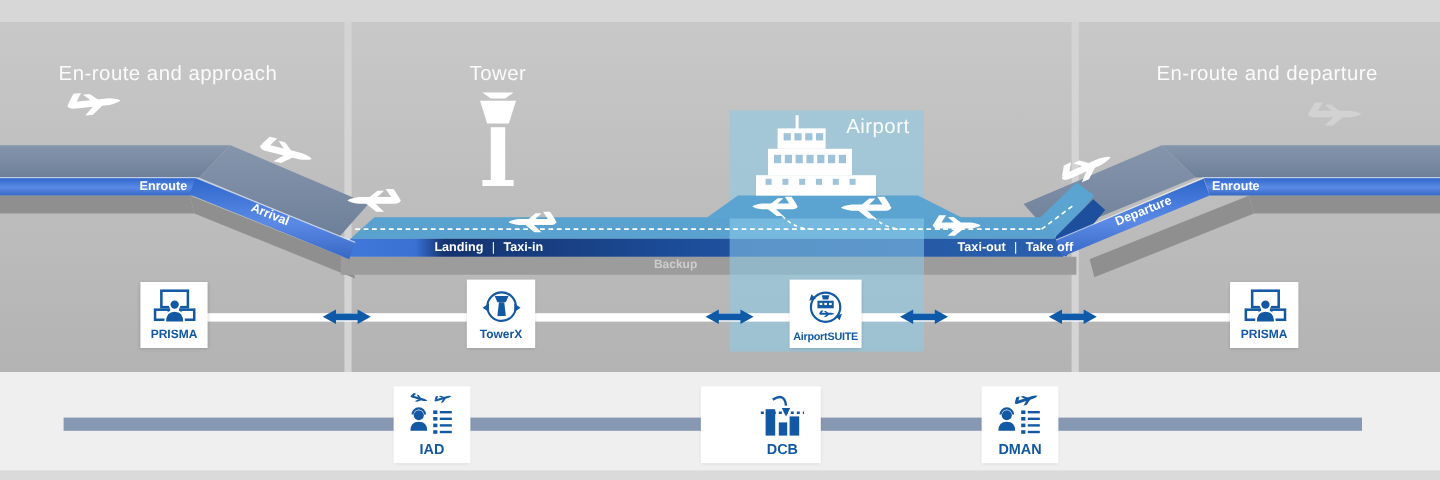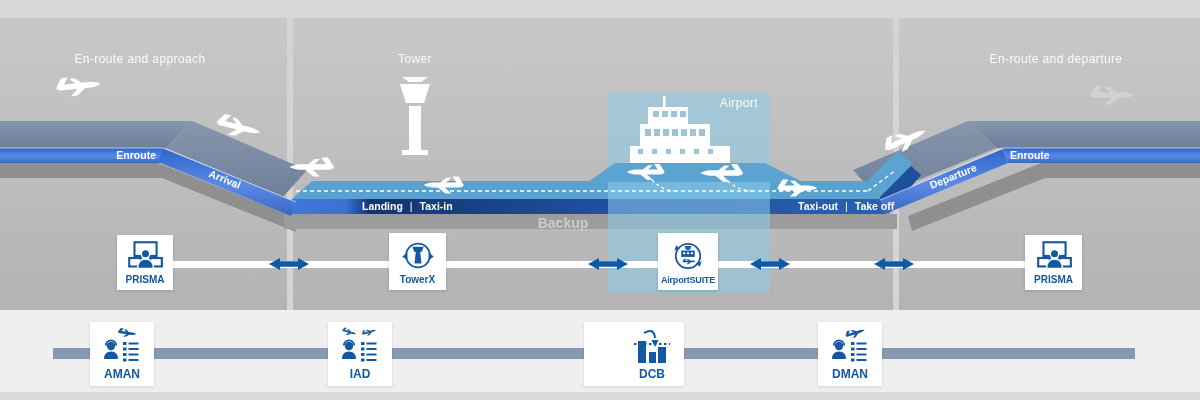--- a/index.html
+++ b/index.html
@@ -5,30 +5,30 @@
   html,body{margin:0;padding:0;}
   #stage{position:relative;width:1200px;height:400px;overflow:hidden;
          font-family:"Liberation Sans","DejaVu Sans",sans-serif;background:#efefef;}
   .abs{position:absolute;}
   
   #strip-top{left:0;top:0;width:1200px;height:18px;background:#d7d7d7;}
   #sky{left:0;top:18px;width:1200px;height:292px;background:linear-gradient(#c8c8c8,#b3b3b3);}
   .divider{top:18px;width:6px;height:292px;background:#d4d4d4;}
   #strip-bottom{left:0;top:392px;width:1200px;height:8px;background:#dadada;}
   
-  .title{color:rgba(255,255,255,.92);font-size:12px;letter-spacing:.4px;text-align:center;z-index:4;}
+  .title{color:rgba(255,255,255,.92);font-size:17px;letter-spacing:.4px;text-align:center;z-index:4;}
   
   #airport-overlay{left:608px;top:92px;width:162px;height:201px;
       background:rgba(140,204,235,0.55);z-index:2;}
   
   svg.layer{left:0;top:0;z-index:1;}
   svg.layer2{left:0;top:0;z-index:3;}
   
   .bandlbl{color:#fff;font-size:10.5px;font-weight:bold;z-index:4;white-space:nowrap;}
-  .backuplbl{color:#cdcdcd;font-size:14px;font-weight:bold;z-index:4;}
+  .backuplbl{color:#cdcdcd;font-size:10px;font-weight:bold;z-index:4;}
   .sep{margin:0 7px;font-weight:normal;}
   
   #connector{left:160px;top:261px;width:880px;height:7px;background:#fff;z-index:4;}
   .sysbox{background:#fff;box-shadow:0 1px 3px rgba(0,0,0,.18);z-index:5;
           display:flex;flex-direction:column;align-items:center;justify-content:flex-start;text-align:center;}
   .sysbox .lbl{color:#1358a2;font-size:10px;font-weight:bold;margin-top:auto;margin-bottom:5px;white-space:nowrap;}
   .sysbox.wide .lbl{font-size:9px;letter-spacing:-.2px;}
   .arrow{z-index:6;}
   
   #steel-bar{left:53px;top:348px;width:1082px;height:11px;background:#8798b3;z-index:1;}
@@ -227,39 +227,20 @@
     </svg>
   <svg class="abs arrow" style="left:748px;top:256px;" width="44" height="16" viewBox="0 0 44 16">
     <polygon points="2,8 13,2 13,5.2 31,5.2 31,2 42,8 31,14 31,10.8 13,10.8 13,14" fill="#0f5aa8"></polygon>
     </svg>
   <svg class="abs arrow" style="left:872px;top:256px;" width="44" height="16" viewBox="0 0 44 16">
     <polygon points="2,8 13,2 13,5.2 31,5.2 31,2 42,8 31,14 31,10.8 13,10.8 13,14" fill="#0f5aa8"></polygon>
     </svg>
 
   <div class="abs" id="steel-bar"></div>
 
-  <div class="abs toolbox" style="left:90px;top:322px;">
-    <svg width="44" height="40" viewBox="0 0 44 40" style="margin-top:3px;">
-      <g fill="#1358a2">
-        <use href="#plane" transform="translate(27,8) scale(0.42) rotate(8)"></use>
-        <circle cx="11" cy="21" r="4.2"></circle>
-        <path d="M4,34 Q4,26.5 11,26.5 Q18,26.5 18,34 Z"></path>
-        <rect x="23" y="17" width="3.5" height="3"></rect>
-          <rect x="28.5" y="17.5" width="10" height="2"></rect>
-        <rect x="23" y="22.5" width="3.5" height="3"></rect>
-          <rect x="28.5" y="23" width="10" height="2"></rect>
-        <rect x="23" y="28" width="3.5" height="3"></rect>
-          <rect x="28.5" y="28.5" width="10" height="2"></rect>
-        <rect x="23" y="33.5" width="3.5" height="3"></rect>
-          <rect x="28.5" y="34" width="10" height="2"></rect>
-      </g>
-      <path d="M5.8,20.5 A5.2,5.2 0 0 1 16.2,20.5" fill="none" stroke="#1358a2" stroke-width="1.8"></path>
-    </svg>
-    <div class="lbl">AMAN</div>
-  </div>
 
   <div class="abs toolbox" style="left:328px;top:322px;text-align:center;">
     <svg width="44" height="40" viewBox="0 0 44 40" style="margin-top:3px;">
       <g fill="#1358a2">
         <use href="#plane" transform="translate(11,7) scale(0.33) rotate(16)"></use>
         <use href="#plane" transform="translate(31,7) scale(0.33) rotate(-16)"></use>
         <circle cx="11" cy="21" r="4.2"></circle>
         <path d="M4,34 Q4,26.5 11,26.5 Q18,26.5 18,34 Z"></path>
         <rect x="23" y="17" width="3.5" height="3"></rect>
           <rect x="28.5" y="17.5" width="10" height="2"></rect>

